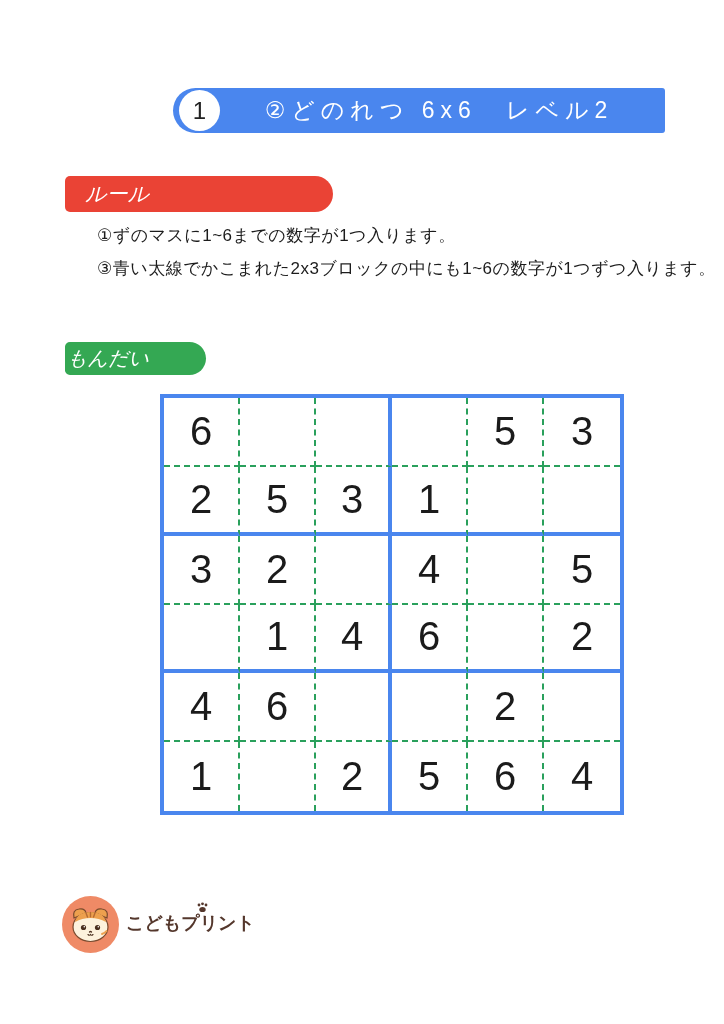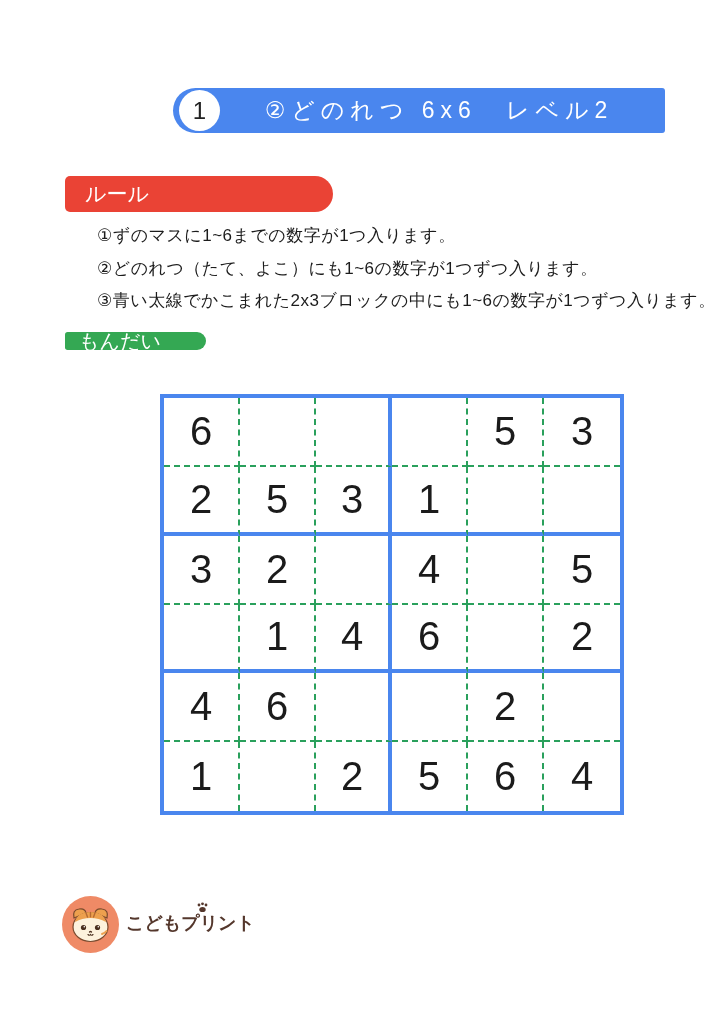--- a/index.html
+++ b/index.html
@@ -19,29 +19,29 @@
     background:#ffffff;display:flex;align-items:center;justify-content:center;
     color:#222;font-size:24px;font-weight:400;
   }
   .header-title{
     flex:1;text-align:center;color:#ffffff;font-size:23px;
     letter-spacing:6px;padding-left:40px;white-space:nowrap;
   }
 
   
   .label{
-    position:absolute;color:#ffffff;display:flex;align-items:center;
+    position:absolute;color:#ffffff;display:flex;align-items:center;font-style:italic;
   }
   .rules-label{
     left:65px;top:176px;width:268px;height:36px;background:#ea4335;
     border-radius:5px 18px 18px 5px;font-size:21px;padding-left:20px;box-sizing:border-box;
   }
   .problem-label{
-    left:65px;top:332px;width:141px;height:18px;background:#34a853;
-    border-radius:5px 17px 17px 5px;font-size:20px;padding-left:14px;box-sizing:border-box;
+    left:65px;top:342px;width:141px;height:33px;background:#34a853;
+    border-radius:5px 17px 17px 5px;font-size:20px;padding-left:2px;box-sizing:border-box;
   }
 
   
   .rules{position:absolute;left:97px;top:220px;color:#1c1c1c;}
   .rule{font-size:17px;line-height:32.5px;letter-spacing:0.5px;white-space:nowrap;}
 
   
   .grid{
     position:absolute;left:160px;top:394px;width:464px;height:421px;
     box-sizing:border-box;border:4px solid #4a86ee;background:#fff;
@@ -74,21 +74,20 @@
   <div class="header-bar">
     <div class="num-circle">
       <span>1</span>
     </div>
     <div class="header-title">②どのれつ 6x6　レベル2</div>
   </div>
 
   <div class="label rules-label">ルール</div>
   <div class="rules">
     <div class="rule">①ずのマスに1~6までの数字が1つ入ります。</div>
-    <div class="rule">②どのれつ（たて、よこ）にも1~6の数字が1つずつ入ります。</div>
     <div class="rule">③青い太線でかこまれた2x3ブロックの中にも1~6の数字が1つずつ入ります。</div>
   </div>
 
   <div class="label problem-label">もんだい</div>
 
   <div class="grid">
       <div class="cell dash-r dash-b">6</div>
       <div class="cell dash-r dash-b"></div>
       <div class="cell blk-r dash-b"></div>
       <div class="cell dash-r dash-b"></div>

